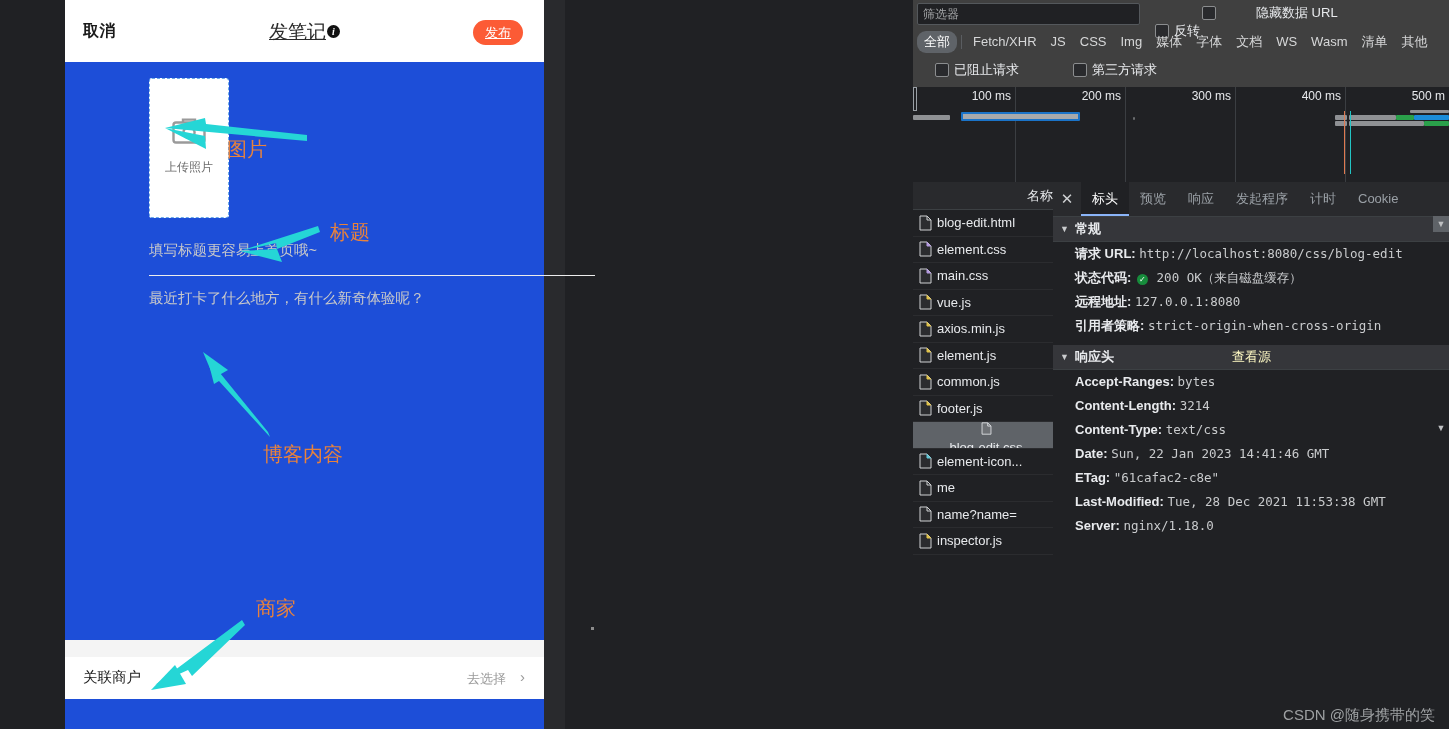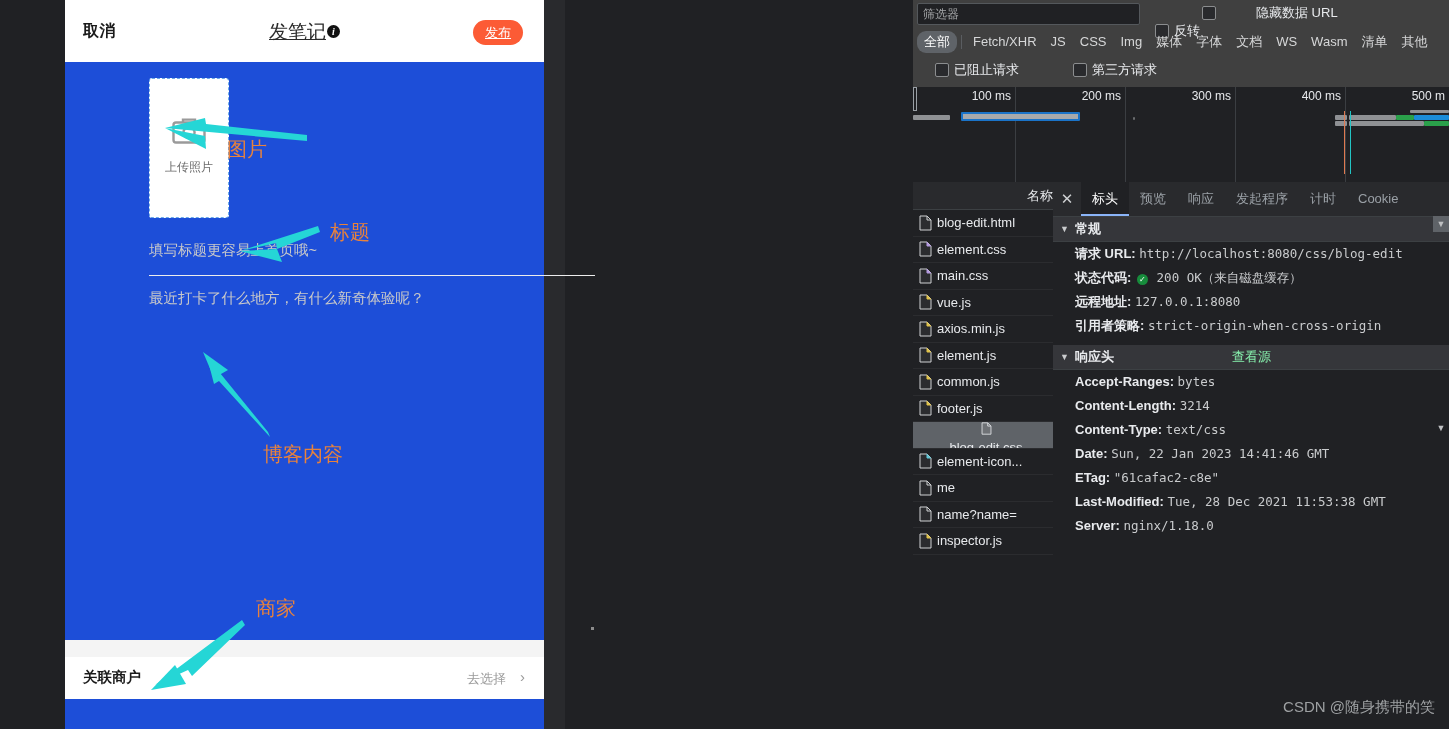--- a/index.html
+++ b/index.html
@@ -91,21 +91,21 @@
   .gray-divider {
     position: absolute; left: 65px; top: 640px; width: 479px; height: 17px;
     background: #f4f4f4;
   }
   .merchant-row {
     position: absolute; left: 65px; top: 657px; width: 479px; height: 42px;
     background: #ffffff; cursor: pointer;
   }
   .merchant-label {
     position: absolute; left: 18px; top: 11px;
-    font-size: 14.5px; font-weight: bold; color: #1a1a1a;
+    font-size: 14.5px; font-weight: normal; color: #1a1a1a;
   }
   .merchant-action {
     position: absolute; right: 38px; top: 13px;
     font-size: 13px; color: #9a9a9a;
   }
   .merchant-chevron {
     position: absolute; right: 19px; top: 11px;
     font-size: 15px; color: #9a9a9a;
   }
 
@@ -231,37 +231,37 @@
     box-shadow: inset 0 -2px 0 0 #8ab4f8;
   }
   .sect-head {
     height: 24px; display: flex; align-items: center; gap: 6px;
     padding-left: 7px; background: #35363a;
     border-bottom: 1px solid #3c4043; cursor: pointer;
   }
   .tri { color: #c9cbcd; font-size: 9px; }
   .sect-title { font-size: 13px; font-weight: bold; color: #e8eaed; }
   .view-source {
-    margin-left: 112px; color: #86efac; font-size: 13px; cursor: pointer;
+    margin-left: 112px; color: #fef9c3; font-size: 13px; cursor: pointer;
   }
   .kv { padding: 3px 0 3px 22px; font-size: 13px; line-height: 18px; white-space: nowrap; overflow: hidden; }
   .kv .k { font-weight: bold; color: #e8eaed; }
   .kv .v { color: #c9cbcd; font-family: "DejaVu Sans Mono", monospace; font-size: 12.5px; }
   .status-ok {
     display: inline-block; width: 11px; height: 11px; border-radius: 50%;
     background: #178c3c; color: #fff; font-size: 8px; line-height: 11px;
     text-align: center; vertical-align: 0px; margin: 0 5px 0 2px;
   }
   .detail-scroll-btn {
     position: absolute; right: 0; width: 16px; height: 16px;
     color: #bdbfc1; font-size: 9px; text-align: center; line-height: 16px;
   }
 
   .watermark {
-    position: absolute; right: 14px; bottom: 12px;
+    position: absolute; right: 14px; bottom: 4px;
     color: #b9bcbe; font-size: 15px; opacity: 0.82;
     font-family: "Liberation Sans", sans-serif;
   }
 </style>
 </head>
 <body>
 
 <div id="root">
 
   <div class="page-backdrop">

